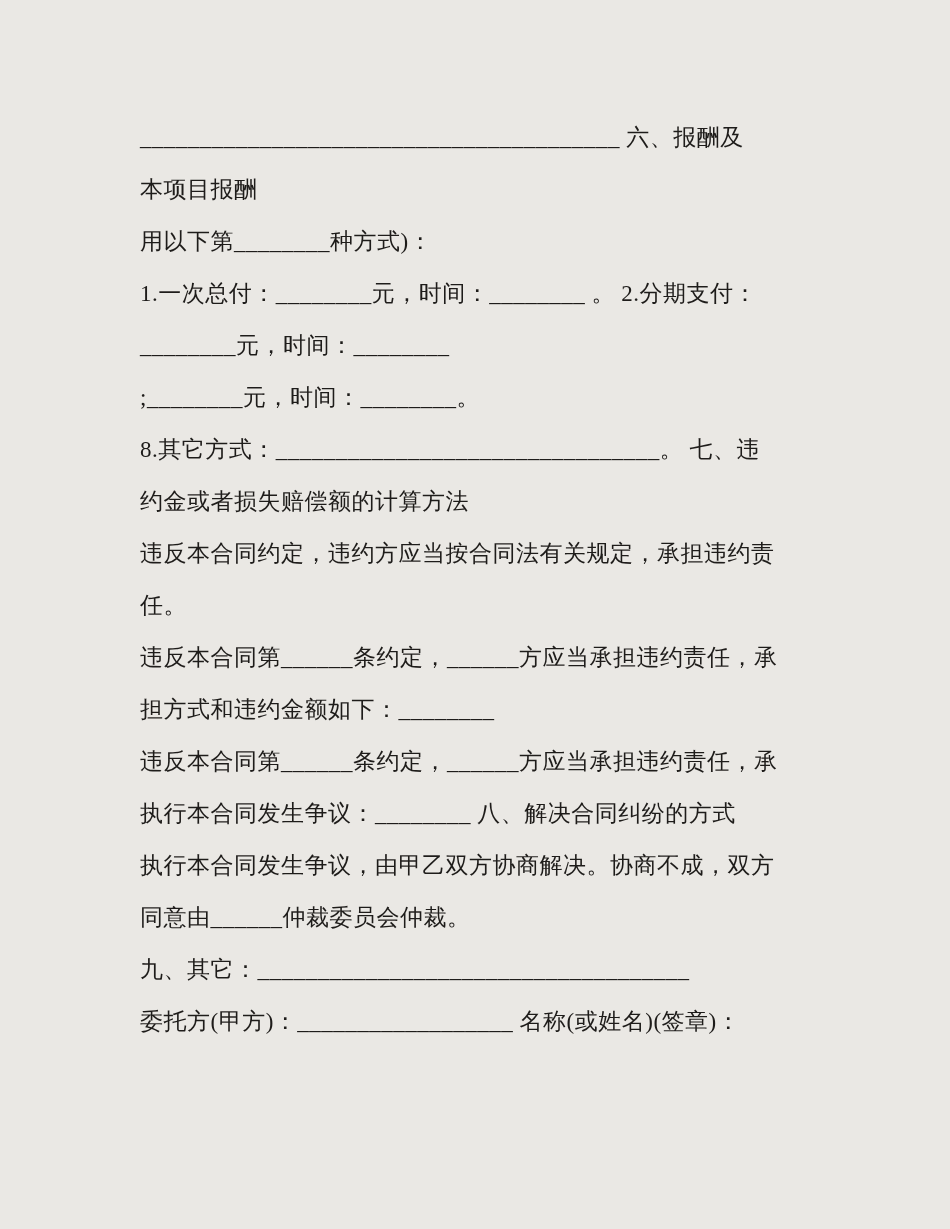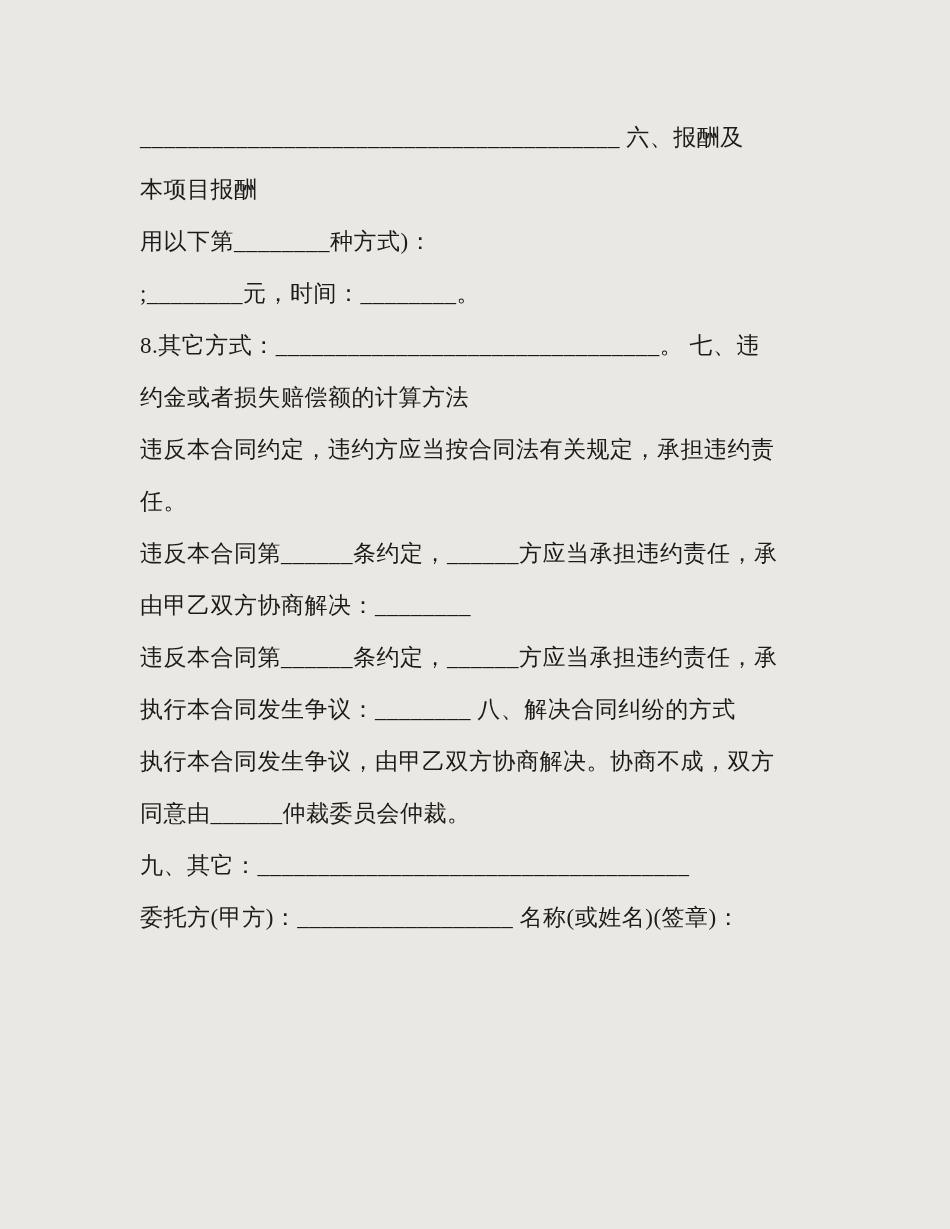--- a/index.html
+++ b/index.html
@@ -29,26 +29,28 @@
     min-height: 52px;
   }
 </style>
 </head>
 <body style="background: rgb(234, 232, 228);">
 
 <div class="page" style="color: rgb(30, 28, 26);">
   <div class="doc-line">________________________________________ 六、报酬及</div>
   <div class="doc-line">本项目报酬</div>
   <div class="doc-line">用以下第________种方式)：</div>
+  <div class="doc-line">1.一次总付：________元，时间：________ 。 2.分期支付：</div>
+  <div class="doc-line">________元，时间：________</div>
   <div class="doc-line">;________元，时间：________。</div>
   <div class="doc-line">8.其它方式：________________________________。 七、违</div>
   <div class="doc-line">约金或者损失赔偿额的计算方法</div>
   <div class="doc-line">违反本合同约定，违约方应当按合同法有关规定，承担违约责</div>
   <div class="doc-line">任。</div>
   <div class="doc-line">违反本合同第______条约定，______方应当承担违约责任，承</div>
-  <div class="doc-line">由甲乙双方协商解决：________</div>
+  <div class="doc-line">担方式和违约金额如下：________</div>
   <div class="doc-line">违反本合同第______条约定，______方应当承担违约责任，承</div>
   <div class="doc-line">执行本合同发生争议：________ 八、解决合同纠纷的方式</div>
   <div class="doc-line">执行本合同发生争议，由甲乙双方协商解决。协商不成，双方</div>
   <div class="doc-line">同意由______仲裁委员会仲裁。</div>
   <div class="doc-line">九、其它：____________________________________</div>
   <div class="doc-line">委托方(甲方)：__________________ 名称(或姓名)(签章)：</div>
 </div>
 
 </body></html>

